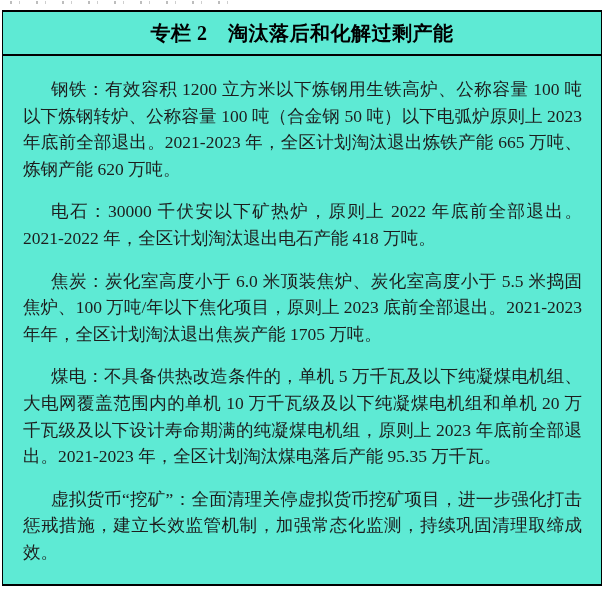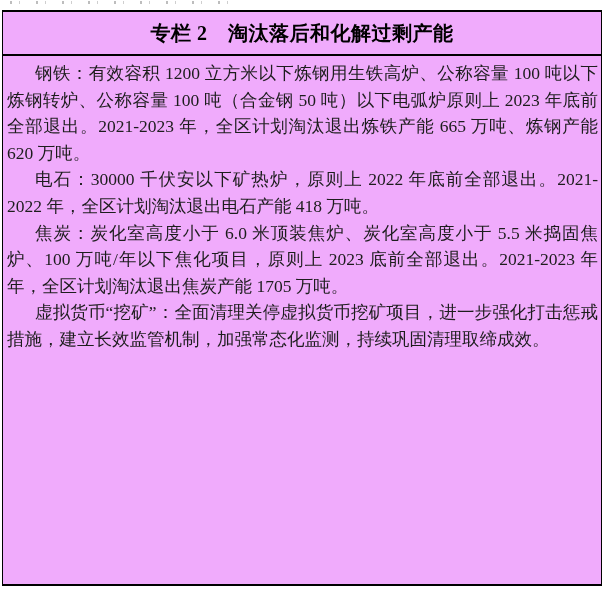--- a/index.html
+++ b/index.html
@@ -33,59 +33,60 @@
   }
   .box {
     position: absolute;
     top: 10px;
     left: 2px;
     width: 600px;
     height: 576px;
     border: 1px solid #000000;
     border-top-width: 2px;
     border-bottom-width: 2px;
-    background: #f0abfc;
+    background: #5eead4;
     box-sizing: border-box;
   }
   .box-title {
     text-align: center;
     font-weight: bold;
     font-size: 20px;
     color: #000000;
     padding: 8px 0 7px 0;
     border-bottom: 2px solid #000000;
     letter-spacing: 0.5px;
   }
   .box-body {
     padding: 4px 3px 0 4px;
     font-size: 17.5px;
     line-height: 26.6px;
     color: #1d1d1d;
     text-align: justify;
     text-justify: inter-ideograph;
   }
   .box-body p {
-    margin: 0;
+    margin: 16px;
     padding: 0;
     text-indent: 28px;
   }
 </style>
 </head>
 <body>
 
 <div class="page">
 
   <div class="remnant"></div>
 
   <div class="box">
 
     <div class="box-title">专栏 2　淘汰落后和化解过剩产能</div>
 
     <div class="box-body">
       <p>钢铁：有效容积 1200 立方米以下炼钢用生铁高炉、公称容量 100 吨以下炼钢转炉、公称容量 100 吨（合金钢 50 吨）以下电弧炉原则上 2023 年底前全部退出。2021-2023 年，全区计划淘汰退出炼铁产能 665 万吨、炼钢产能 620 万吨。</p>
       <p>电石：30000 千伏安以下矿热炉，原则上 2022 年底前全部退出。2021-2022 年，全区计划淘汰退出电石产能 418 万吨。</p>
       <p>焦炭：炭化室高度小于 6.0 米顶装焦炉、炭化室高度小于 5.5 米捣固焦炉、100 万吨/年以下焦化项目，原则上 2023 底前全部退出。2021-2023 年年，全区计划淘汰退出焦炭产能 1705 万吨。</p>
+      <p>煤电：不具备供热改造条件的，单机 5 万千瓦及以下纯凝煤电机组、大电网覆盖范围内的单机 10 万千瓦级及以下纯凝煤电机组和单机 20 万千瓦级及以下设计寿命期满的纯凝煤电机组，原则上 2023 年底前全部退出。2021-2023 年，全区计划淘汰煤电落后产能 95.35 万千瓦。</p>
       <p>虚拟货币“挖矿”：全面清理关停虚拟货币挖矿项目，进一步强化打击惩戒措施，建立长效监管机制，加强常态化监测，持续巩固清理取缔成效。</p>
     </div>
 
   </div>
 
 </div>
 
 </body></html>

